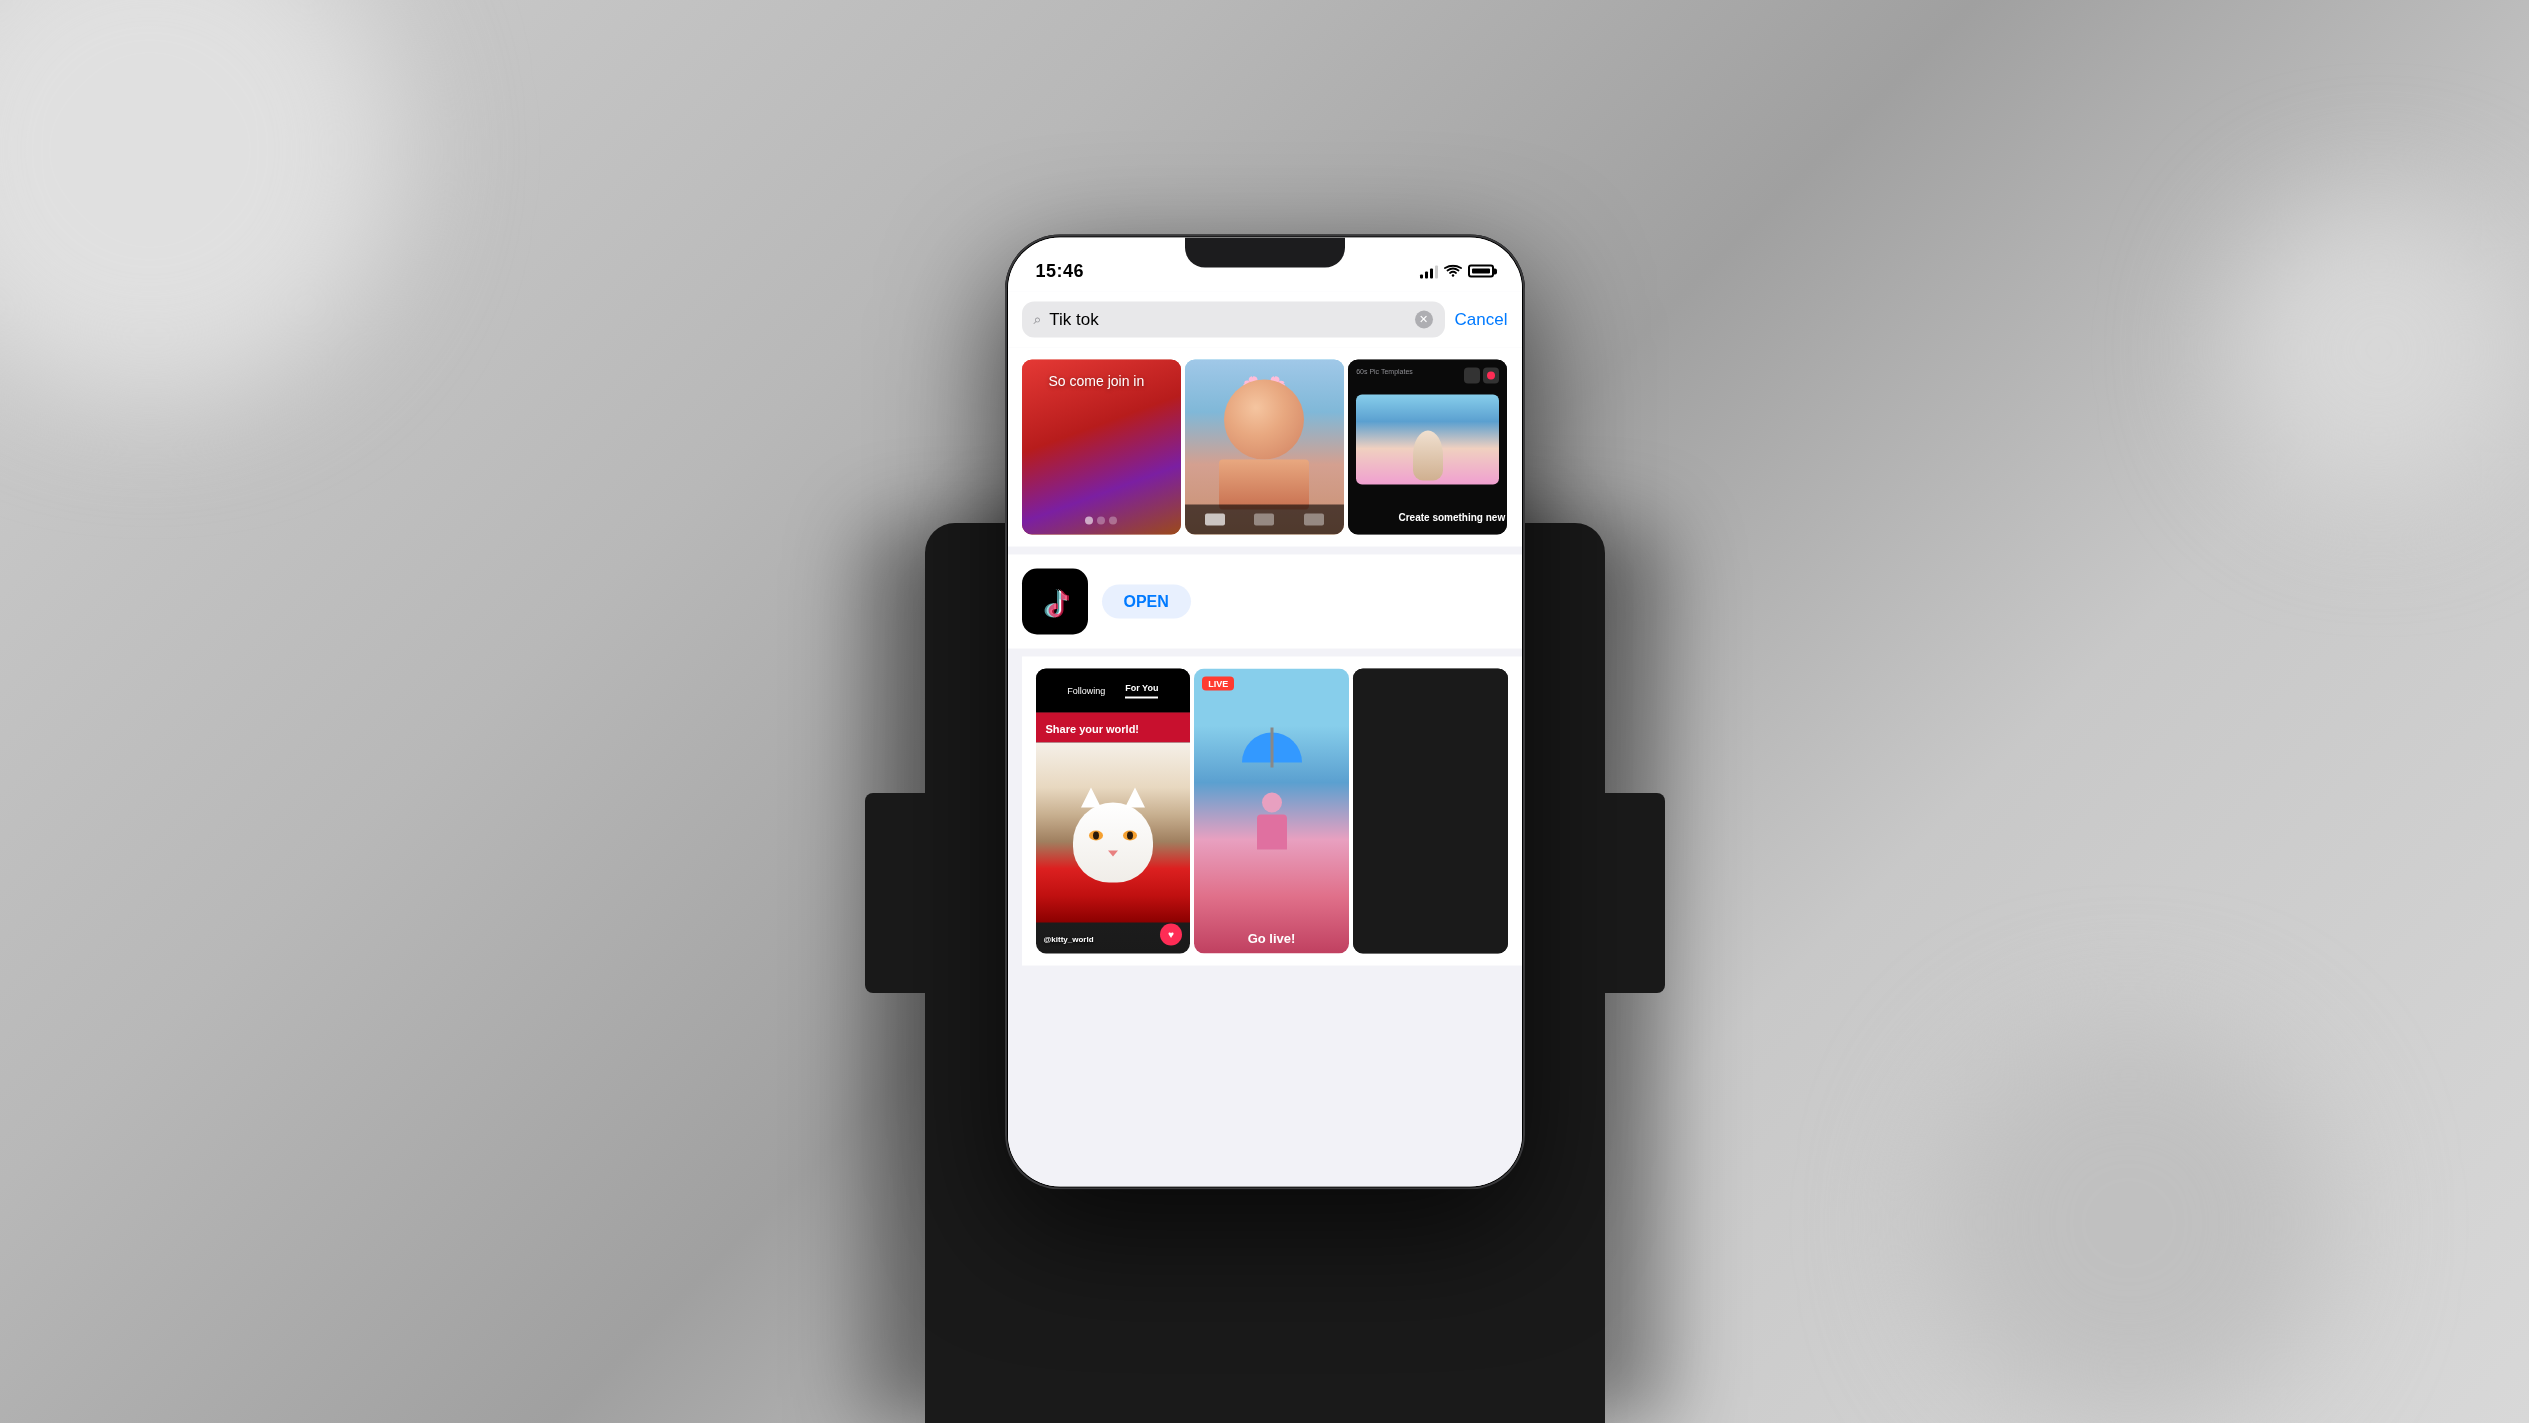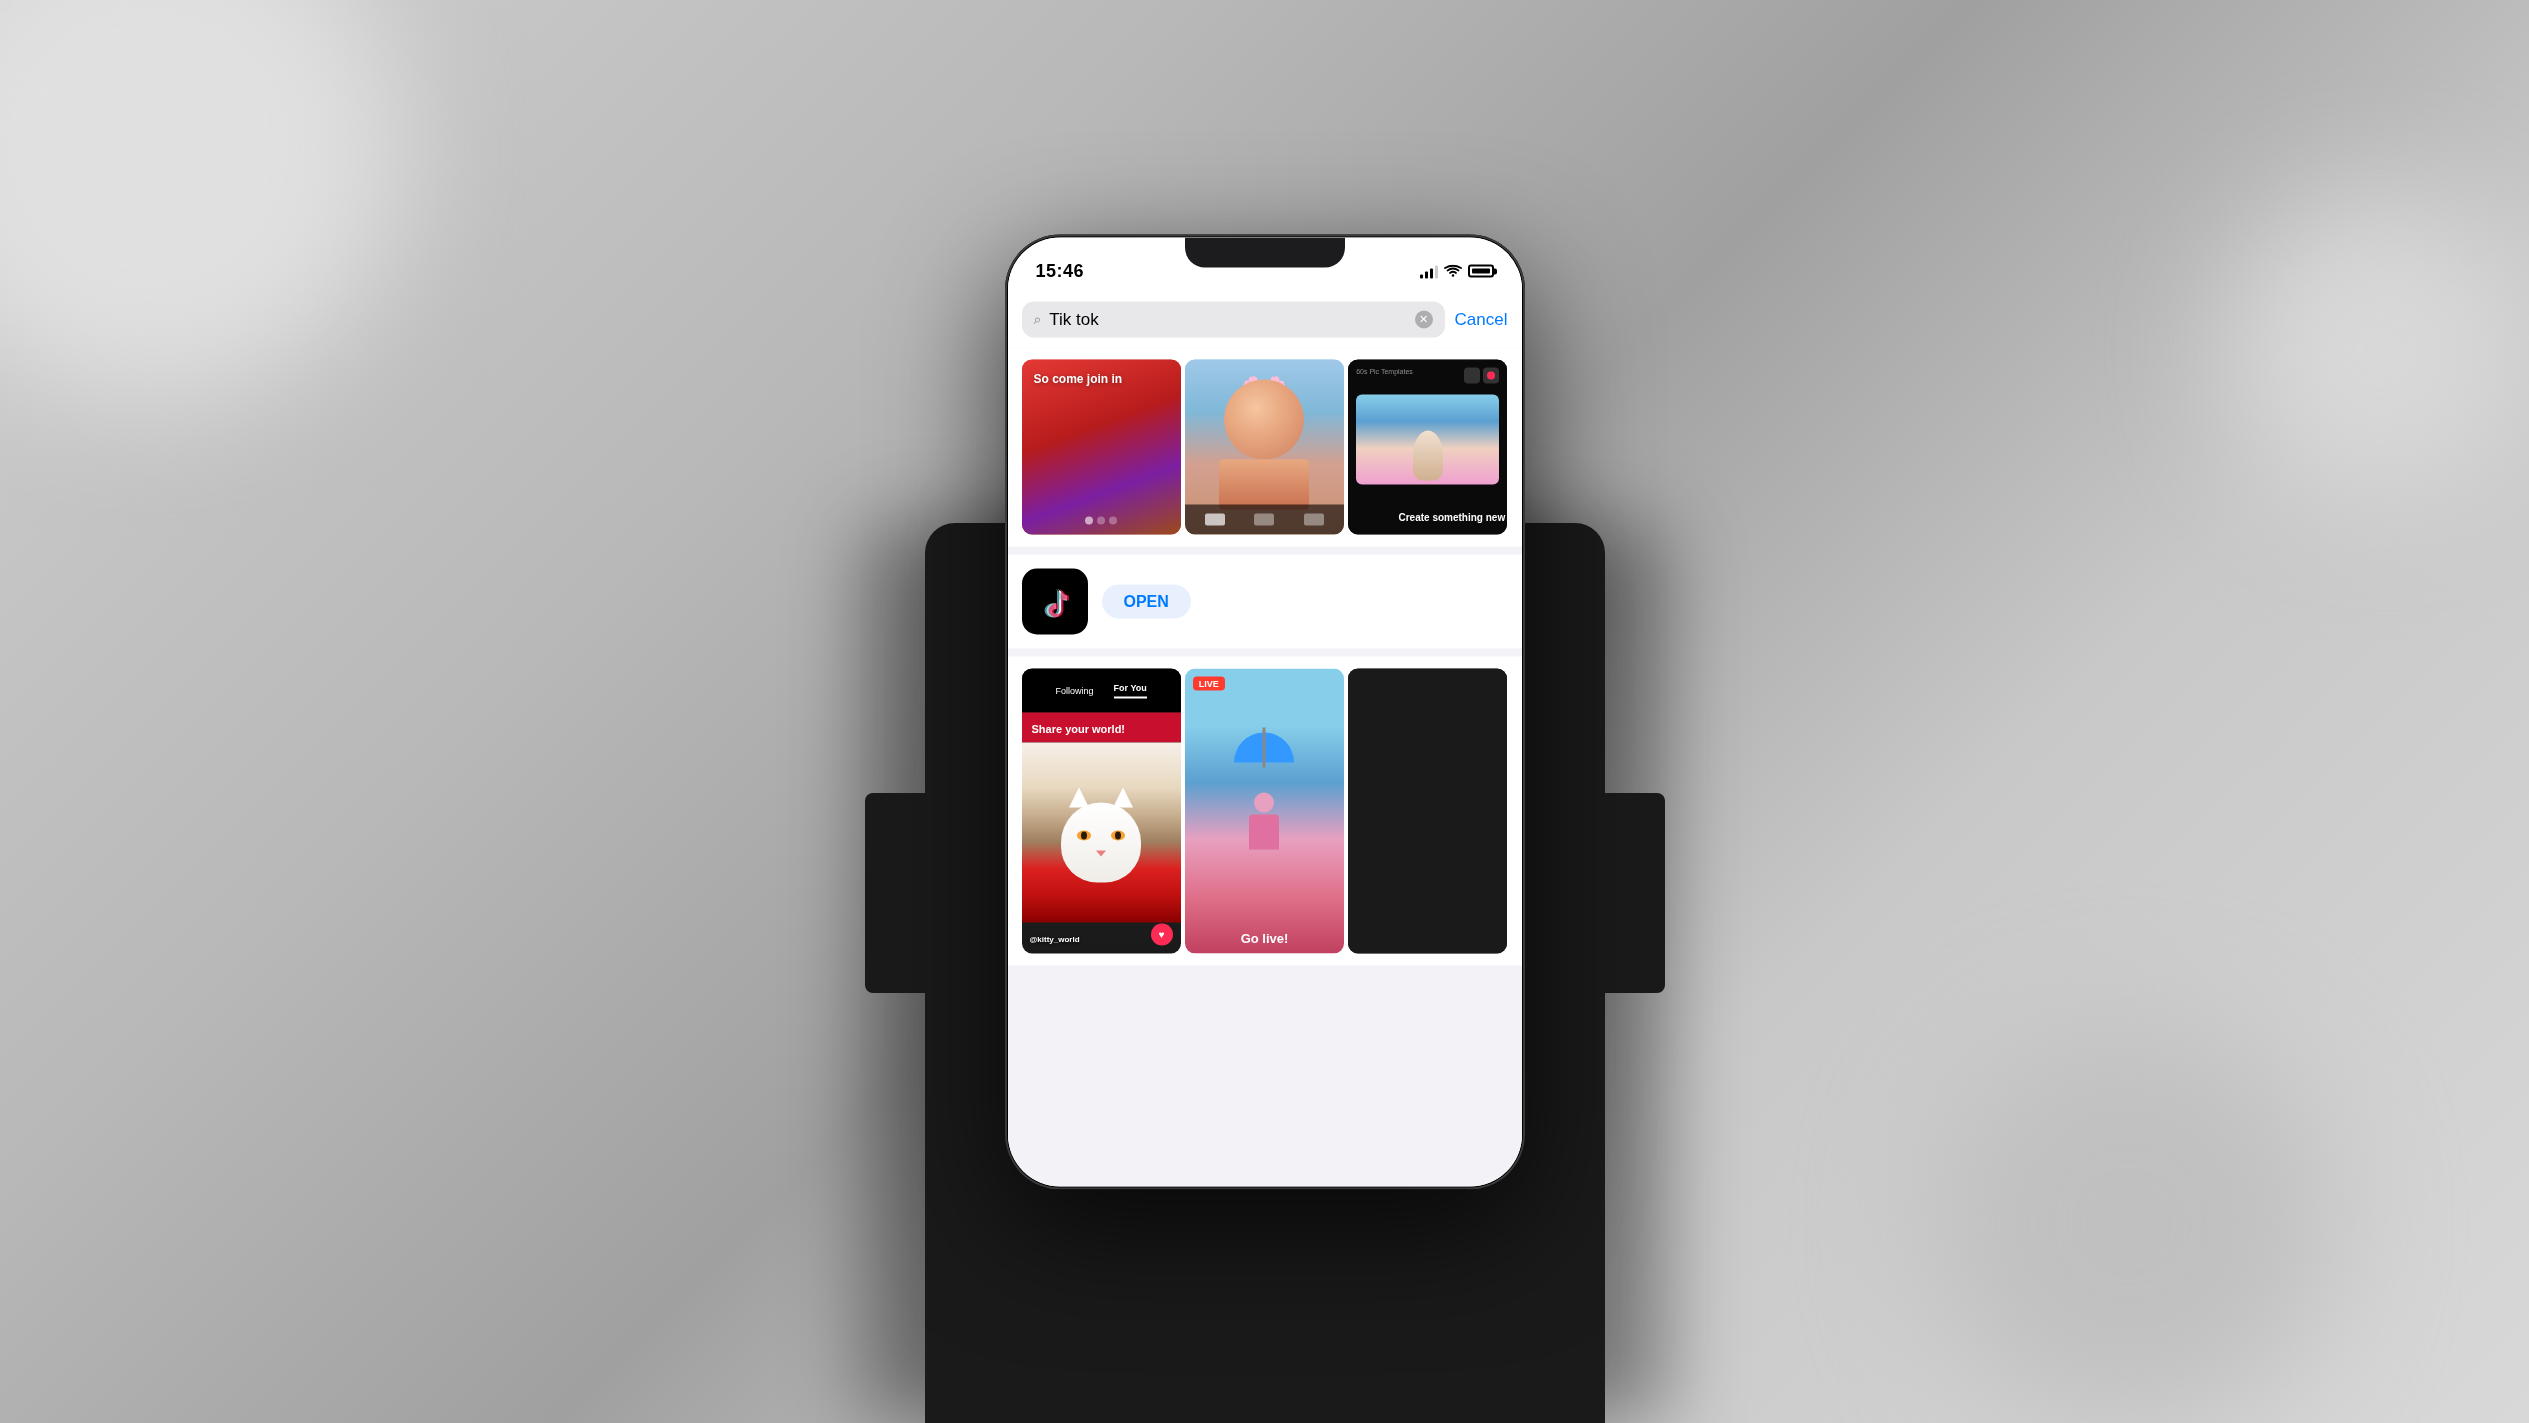--- a/index.html
+++ b/index.html
@@ -307,20 +307,21 @@
       flex-shrink: 0;
     }
 
     
     .bottom-screenshots {
       display: flex;
       gap: 4px;
       padding: 12px 14px;
       background: #ffffff;
       margin-top: 8px;
+      margin-left: 14px;
     }
 
     .bottom-preview {
       flex: 1;
       height: 285px;
       border-radius: 10px;
       overflow: hidden;
       position: relative;
     }
 
@@ -529,21 +530,21 @@
             <div class="clear-btn">✕</div>
           </div>
           <div class="cancel-btn">Cancel</div>
         </div>
 
         <div class="preview-row">
 
           <div class="preview-item preview-1">
             <div style="position:absolute;inset:0;background:linear-gradient(160deg,#e53935 0%,#b71c1c 40%,#7b1fa2 70%,#9c4a1a 100%);"></div>
             <div style="position:absolute;inset:0;display:flex;align-items:flex-start;justify-content:flex-start;padding:12px;">
-              <span style="color:#fff;font-size:12px;font-weight:700;line-height:1.3;text-shadow:0 1px 4px rgba(0,0,0,0.4);">So come join in</span>
+              <span style="color:#fff;font-size:14px;font-weight:400;line-height:1.3;text-shadow:0 1px 4px rgba(0,0,0,0.4);margin-left:15px;">So come join in</span>
             </div>
 
             <div style="position:absolute;bottom:10px;left:50%;transform:translateX(-50%);display:flex;gap:4px;">
               <div style="width:8px;height:8px;border-radius:50%;background:rgba(255,255,255,0.6);"></div>
               <div style="width:8px;height:8px;border-radius:50%;background:rgba(255,255,255,0.3);"></div>
               <div style="width:8px;height:8px;border-radius:50%;background:rgba(255,255,255,0.3);"></div>
             </div>
           </div>
 
           <div class="preview-item preview-2">

